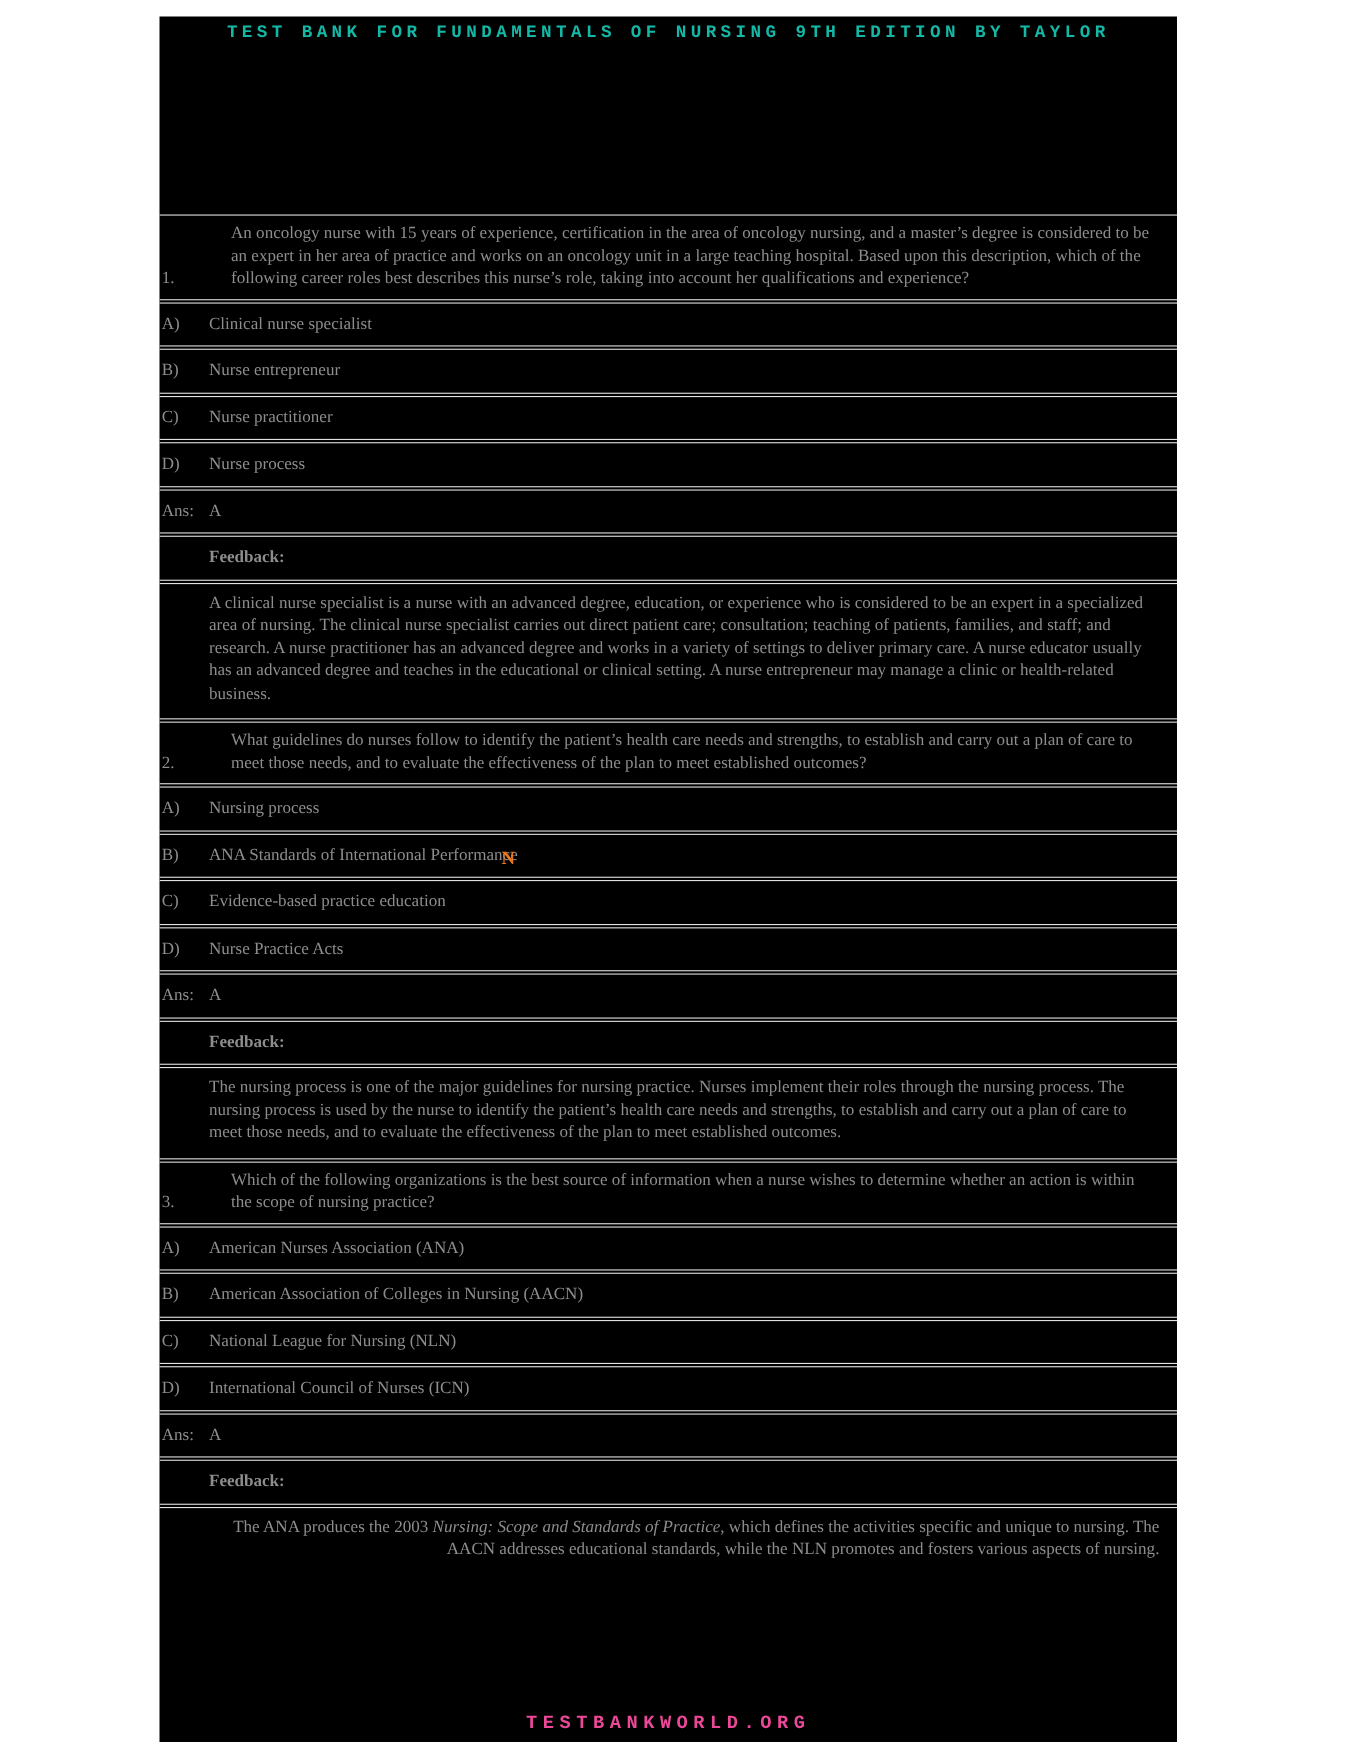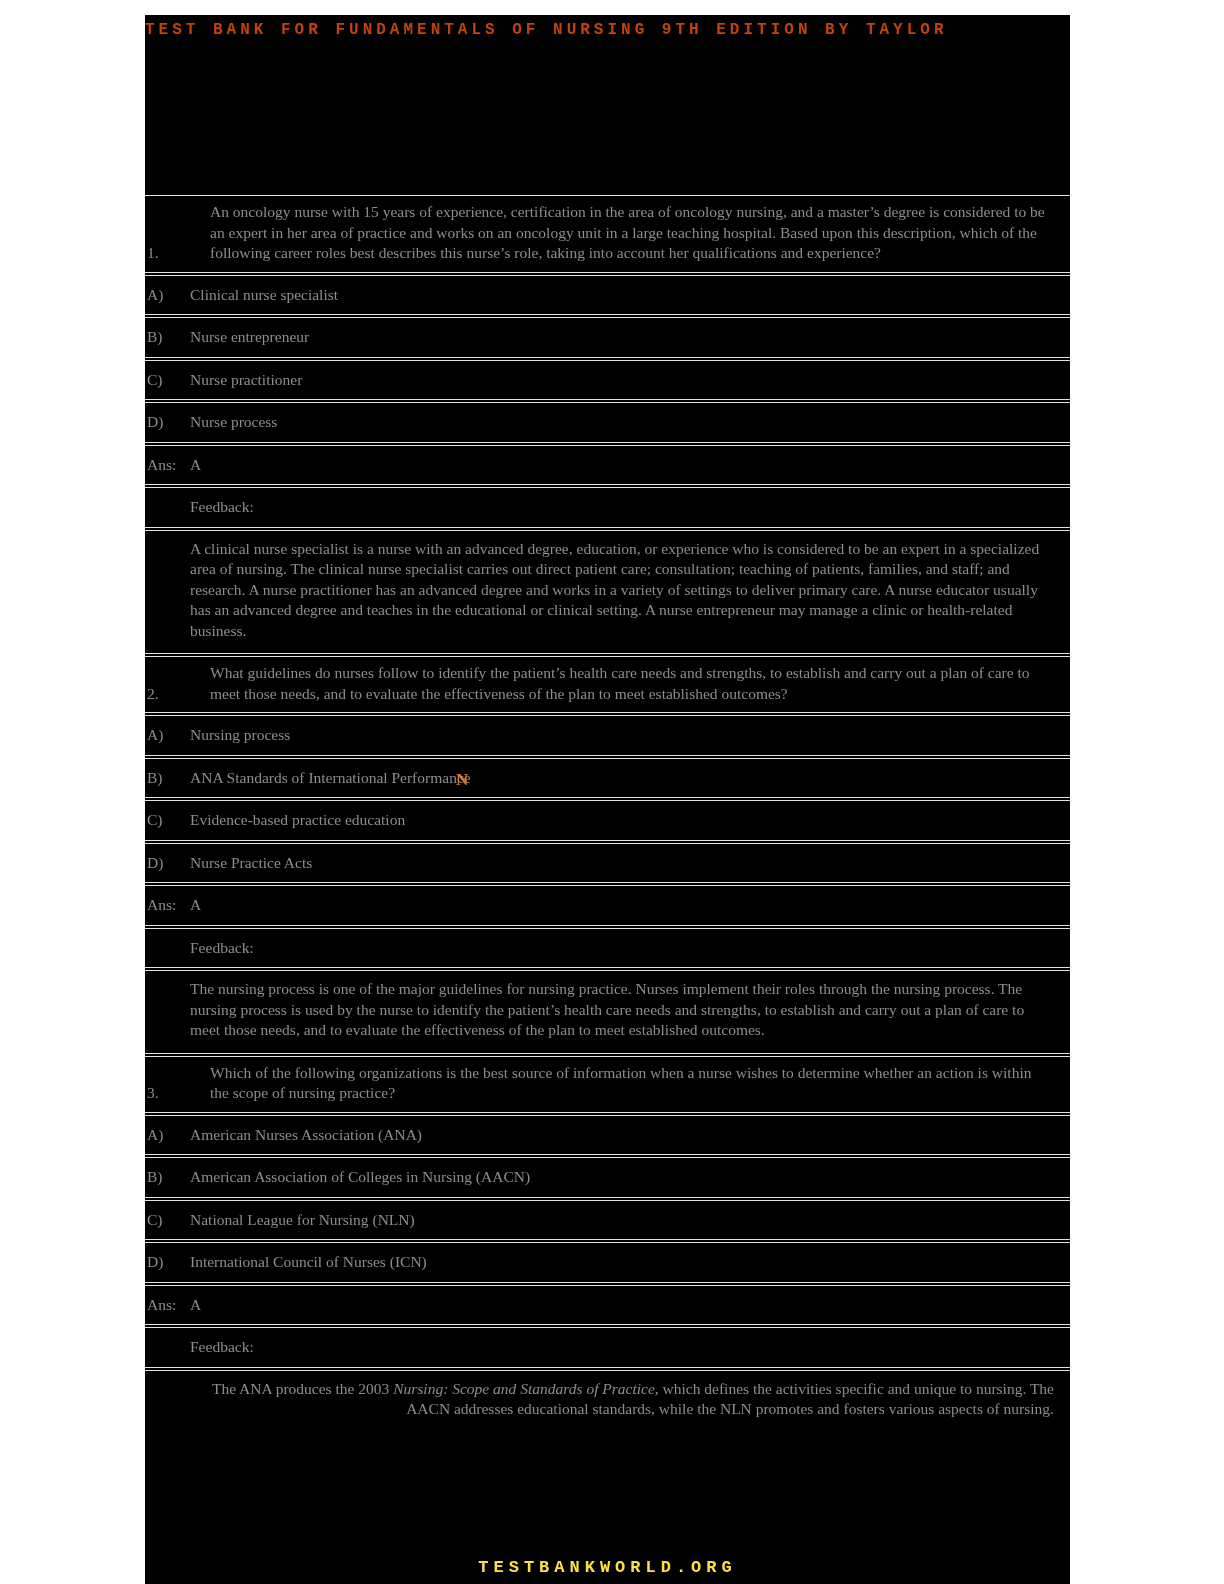--- a/index.html
+++ b/index.html
@@ -18,22 +18,22 @@
     width: 925px;
     height: 1569px;
     background: #000000;
     overflow: hidden;
   }
   .doc-title {
     position: absolute;
     top: 6px;
     left: 0;
     width: 100%;
-    text-align: left;
-    color: #c2410c;
+    text-align: center;
+    color: #14b8a6;
     font-family: "Liberation Mono", monospace;
     font-weight: bold;
     font-size: 16px;
     letter-spacing: 4px;
     white-space: nowrap;
   }
   .qa-table {
     position: absolute;
     top: 180px;
     left: 0;
@@ -62,39 +62,39 @@
   .row-question { align-items: flex-end; }
   .row-question .cell-text { padding-top: 6px; padding-bottom: 8px; margin-left: 20px; }
   .row-question .cell-label { padding-bottom: 8px; }
   .row-option, .row-answer, .row-fblabel {
     align-items: center;
   }
   .row-option .cell-text, .row-option .cell-label,
   .row-answer .cell-text, .row-answer .cell-label,
   .row-fblabel .cell-text { padding-top: 9px; padding-bottom: 9px; }
   .row-fbtext .cell-text { padding-top: 8px; padding-bottom: 12px; }
-  .fb-bold { font-weight: normal; text-align: right; }
+  .fb-bold { font-weight: bold; text-align: right; }
   .seg-italic { font-style: italic; }
   .overlay-wrap { position: relative; display: inline-block; }
   .orange-n {
     position: absolute;
     left: -1px;
     top: 3px;
     color: #e87722;
     font-weight: bold;
     font-size: 17px;
     line-height: 17px;
   }
   .footer-mark {
     position: absolute;
     bottom: 7px;
     left: 0;
     width: 100%;
     text-align: center;
-    color: #fde047;
+    color: #ec4899;
     font-family: "Liberation Mono", monospace;
     font-weight: bold;
     font-size: 17px;
     letter-spacing: 5px;
     white-space: nowrap;
   }
 </style>
 </head>
 <body>
 

